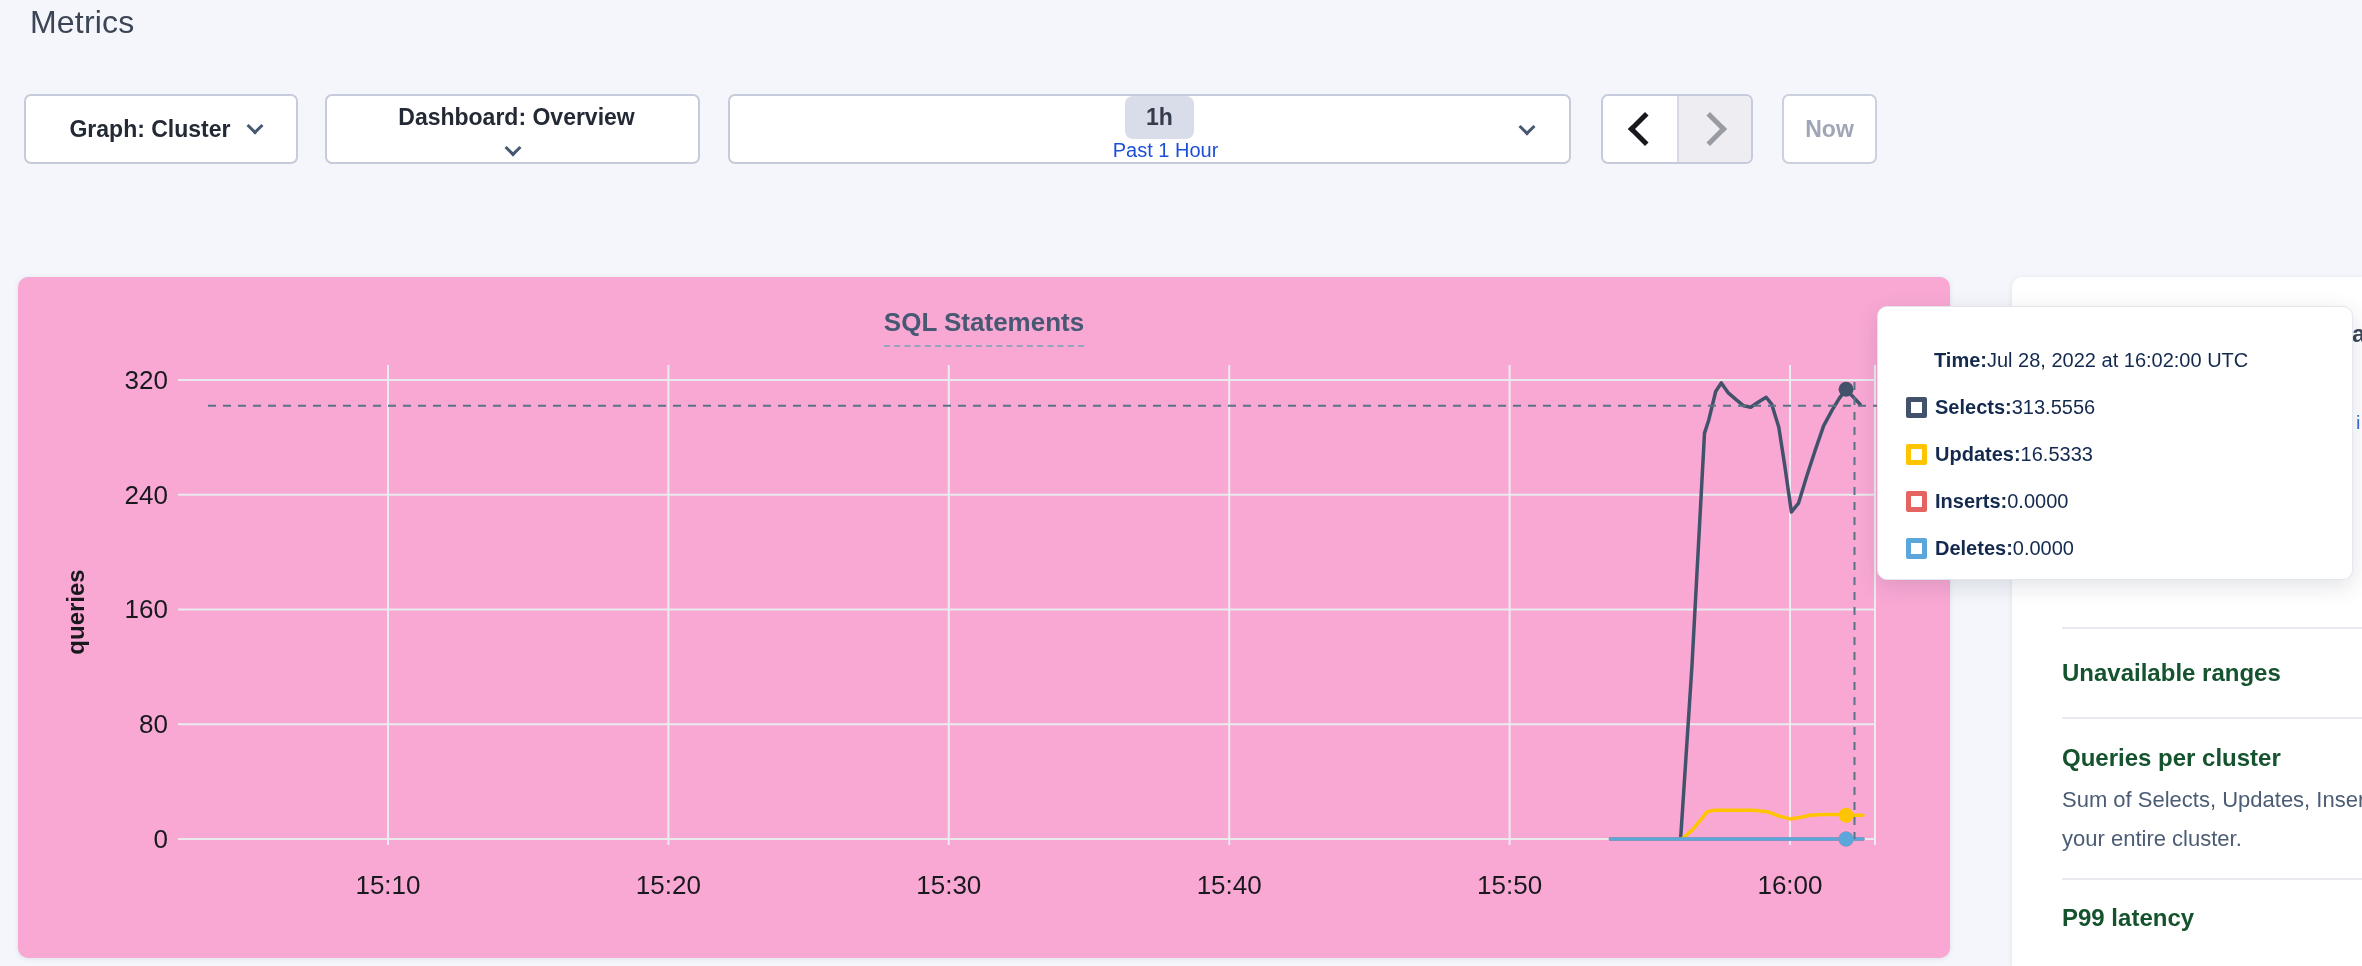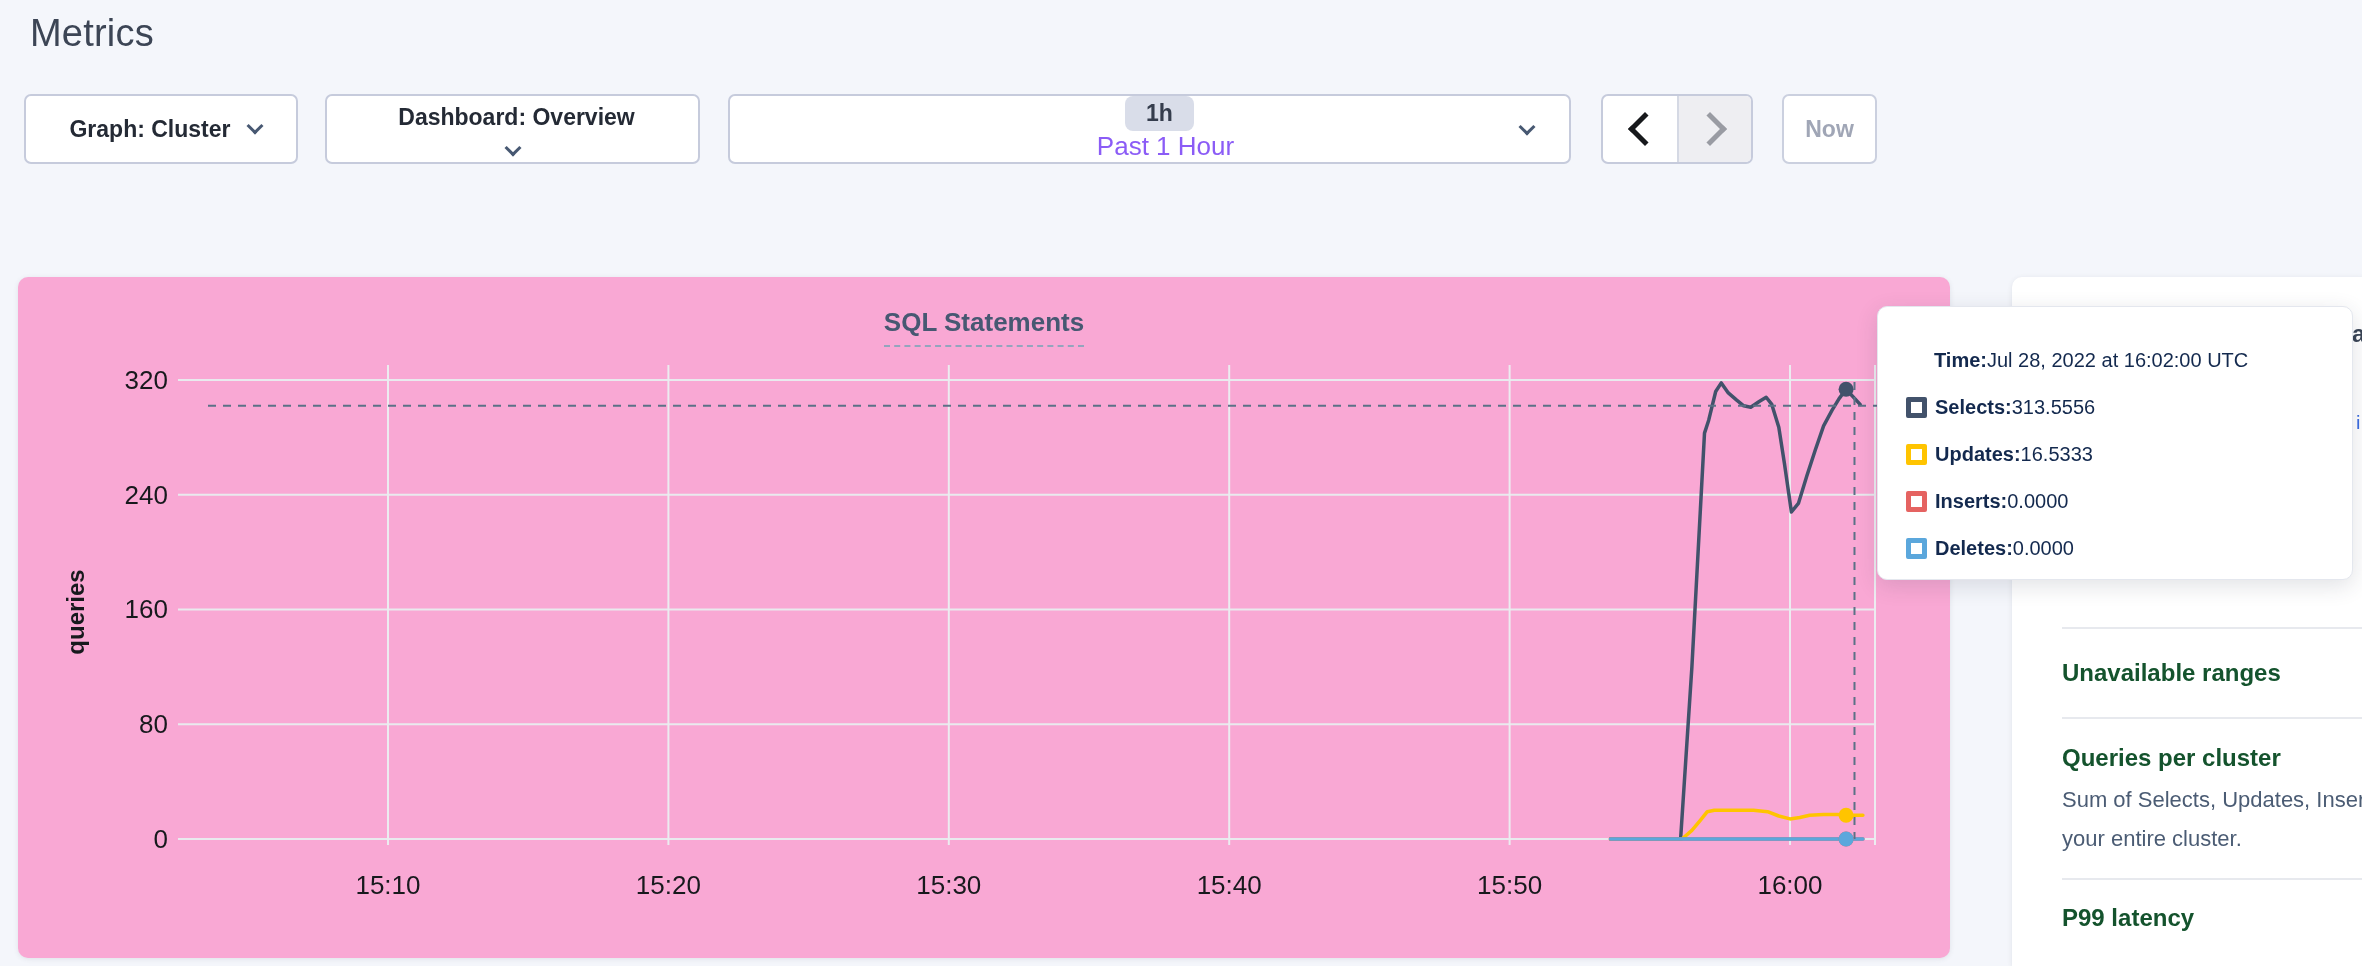--- a/index.html
+++ b/index.html
@@ -6,22 +6,22 @@
   html,body { width:2362px; height:966px; }
   body {
     position:relative;
     background:#f4f6fb;
     font-family:"Liberation Sans", sans-serif;
     overflow:hidden;
     color:#242a35;
   }
   
   .page-title {
-    position:absolute; left:30px; top:12px;
-    font-size:38px; font-weight:500; color:#3c4555; letter-spacing:.2px;
+    position:absolute; left:30px; top:4px;
+    font-size:32px; font-weight:500; color:#3c4555; letter-spacing:.2px;
   }
   
   .ctl {
     position:absolute; top:94px; height:70px;
     background:#fff; border:2px solid #c6cbdc; border-radius:7px;
     display:flex; align-items:center; justify-content:center;
   }
   .dd { gap:18px; cursor:pointer; }
   .dd-label { font-size:23px; font-weight:700; color:#242a35;margin-left:8px; }
   .chev {
@@ -30,21 +30,21 @@
     transform:rotate(45deg); margin-top:-7px;
   }
   .dd-graph { left:24px; width:274px; }
   .dd-dashboard { left:325px; width:375px;flex-direction:column; }
   .time-selector { left:728px; width:843px; justify-content:flex-start; padding-left:20px; cursor:pointer;flex-direction:column; }
   .time-badge {
     width:69px; height:48px; background:#d9dde9; border-radius:8px;
     display:flex; align-items:center; justify-content:center;
     font-size:23px; font-weight:700; color:#353d4d;
   }
-  .time-label { font-size:26px; font-weight:400; color:#8b5cf6; margin-left:12px; }
+  .time-label { font-size:20px; font-weight:400; color:#1d4ed8; margin-left:12px; }
   .time-selector .chev { position:absolute; right:36px; top:32px; }
   .seg { left:1601px; width:152px; padding:0; overflow:hidden; display:flex; }
   .seg-half { width:50%; height:100%; display:flex; align-items:center; justify-content:center; cursor:pointer; }
   .seg-next { background:#eeeef2; border-left:2px solid #d5d9e4; }
   .arr { width:24px; height:24px; }
   .arr-left { border-left:5px solid #17191c; border-bottom:5px solid #17191c; transform:rotate(45deg); margin-left:10px; }
   .arr-right { border-right:5px solid #999ba3; border-top:5px solid #999ba3; transform:rotate(45deg); margin-right:10px; }
   .now-btn { left:1782px; width:95px; font-size:23px; font-weight:700; color:#a0a6b6; border-color:#cbd0df; cursor:pointer; }
   
   .chart-card {

